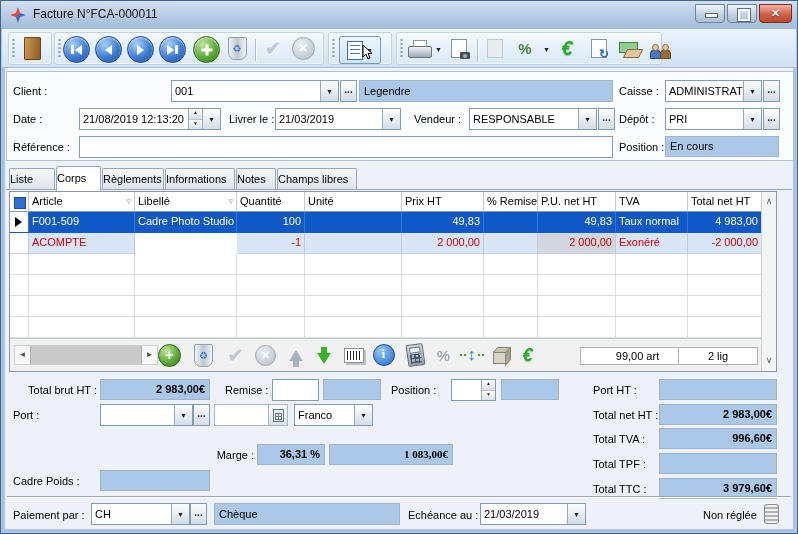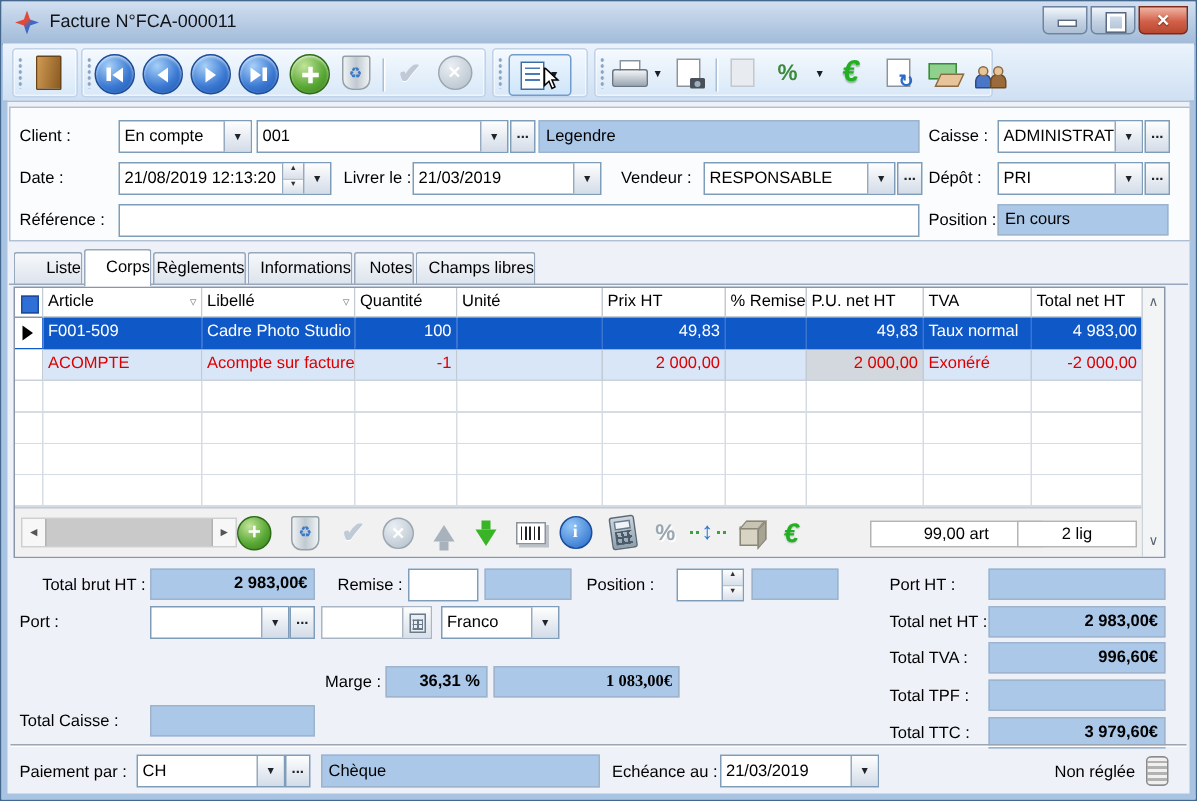--- a/index.html
+++ b/index.html
@@ -73,21 +73,21 @@
   .combo{position:absolute;height:22px;background:#fff;border:1px solid #7f9db9;box-sizing:border-box;display:flex;align-items:stretch;}
   .combo .txt{flex:1;font-size:11px;line-height:20px;padding:0 3px;overflow:hidden;white-space:nowrap;}
   .dd{width:17px;background:linear-gradient(#fefefe,#d3dce8);border-left:1px solid #95a9bf;display:flex;align-items:center;justify-content:center;font-size:7px;color:#20242a;}
   .ell{position:absolute;width:17px;height:22px;box-sizing:border-box;border:1px solid #7f9db9;background:linear-gradient(#fefefe,#d3dce8);font-size:10px;line-height:18px;text-align:center;font-weight:bold;color:#20242a;}
   .spin{width:13px;border-left:1px solid #95a9bf;display:flex;flex-direction:column;}
   .spin span{flex:1;background:linear-gradient(#fdfdfd,#d8e0ea);font-size:5px;line-height:6px;text-align:center;color:#333;}
   .spin span:first-child{border-bottom:1px solid #b8c4d2;}
   .winput{position:absolute;background:#fff;border:1px solid #7f9db9;box-sizing:border-box;height:22px;font-size:11px;padding:0 3px;font-family:inherit;outline:none;}
 
   
-  .tab{position:absolute;top:167px;height:22px;box-sizing:border-box;border:1px solid #98a8bc;border-bottom:none;background:linear-gradient(#f6f8fb,#dce3ec);font-size:11px;text-align:right;line-height:20px;border-radius:2px 2px 0 0;color:#000;}
+  .tab{position:absolute;top:167px;height:22px;box-sizing:border-box;border:1px solid #98a8bc;border-bottom:none;background:linear-gradient(#f6f8fb,#dce3ec);font-size:11px;text-align:left;line-height:20px;border-radius:2px 2px 0 0;color:#000;}
   .tab.active{background:#fff;top:165px;height:25px;z-index:3;line-height:22px;}
   .tabline{position:absolute;left:5px;right:5px;top:188px;height:1px;background:#98a8bc;z-index:1;}
 
   
   .grid{position:absolute;left:8px;top:190px;width:768px;height:181px;background:#fff;border:1px solid #8896a8;box-sizing:border-box;z-index:2;}
   .gh{position:absolute;top:0;height:20px;box-sizing:border-box;border-right:1px solid #c2cad4;border-bottom:1px solid #8a99aa;font-size:11px;line-height:18px;padding:0 3px;background:#fff;color:#000;white-space:nowrap;overflow:hidden;}
   .sort{float:right;color:#8a949e;font-size:9px;line-height:18px;}
   .hcheck{position:absolute;left:4px;top:5px;width:10px;height:10px;background:#2f6fd8;border:1px solid #1c4a9c;}
   .c-sel{left:0;width:19px;} .c-art{left:19px;width:106px;} .c-lib{left:125px;width:102px;}
   .c-qty{left:227px;width:68px;} .c-unit{left:295px;width:97px;} .c-prix{left:392px;width:82px;}
@@ -254,24 +254,20 @@
           <span class="people">
             <span class="person pA"></span>
             <span class="person pB"></span>
           </span>
         </span>
     </div>
   </div>
 
   <div class="panel"></div>
   <span class="lbl" style="left:12px;top:82px;">Client :</span>
-  <div class="combo" style="left:78px;top:79px;width:89px;">
-    <span class="txt">En compte</span>
-    <span class="dd">▼</span>
-  </div>
   <div class="combo" style="left:170px;top:79px;width:168px;">
     <span class="txt">001</span>
     <span class="dd">▼</span>
   </div>
   <span class="ell" style="left:339px;top:79px;">...</span>
   <div class="bluef" style="left:358px;top:79px;width:254px;height:22px;line-height:20px;">Legendre</div>
   <span class="lbl" style="left:618px;top:82px;">Caisse :</span>
   <div class="combo" style="left:664px;top:79px;width:97px;">
     <span class="txt">ADMINISTRATE</span>
     <span class="dd">▼</span>
@@ -342,21 +338,20 @@
       <div class="tc c-unit"></div>
       <div class="tc c-prix num">49,83</div>
       <div class="tc c-rem"></div>
       <div class="tc c-pu num">49,83</div>
       <div class="tc c-tva">Taux normal</div>
       <div class="tc c-tot num">4 983,00</div>
     </div>
     <div class="trow row-neg" style="top:41px;">
       <div class="tc c-sel selcol"></div>
       <div class="tc c-art">ACOMPTE</div>
-      <div class="tc c-lib">Acompte sur facture</div>
       <div class="tc c-qty num">-1</div>
       <div class="tc c-unit"></div>
       <div class="tc c-prix num">2 000,00</div>
       <div class="tc c-rem"></div>
       <div class="tc c-pu num">2 000,00</div>
       <div class="tc c-tva">Exonéré</div>
       <div class="tc c-tot num">-2 000,00</div>
     </div>
     <div class="gempties"></div>
 
@@ -457,21 +452,21 @@
 
   <span class="lbl" style="left:592px;top:430px;">Total TVA :</span>
   <div class="bluef b num" style="left:658px;top:427px;width:118px;">996,60€</div>
 
   <span class="lbl r" style="left:205px;top:446px;width:48px;">Marge :</span>
   <div class="bluef b num" style="left:256px;top:443px;width:68px;">36,31 %</div>
   <div class="bluef b num" style="left:328px;top:443px;width:124px;font-family:Liberation Serif, serif;">1 083,00€</div>
   <span class="lbl" style="left:592px;top:455px;">Total TPF :</span>
   <div class="bluef" style="left:658px;top:452px;width:118px;"></div>
 
-  <span class="lbl" style="left:12px;top:472px;">Total Caisse :</span>
+  <span class="lbl" style="left:12px;top:472px;">Cadre Poids :</span>
   <div class="bluef" style="left:99px;top:469px;width:110px;"></div>
   <span class="lbl" style="left:592px;top:480px;">Total TTC :</span>
   <div class="bluef b num" style="left:658px;top:477px;width:118px;">3 979,60€</div>
 
   <div class="sep"></div>
 
   <span class="lbl" style="left:12px;top:506px;">Paiement par :</span>
   <div class="combo" style="left:90px;top:502px;width:99px;">
     <span class="txt">CH</span>
     <span class="dd">▼</span>

